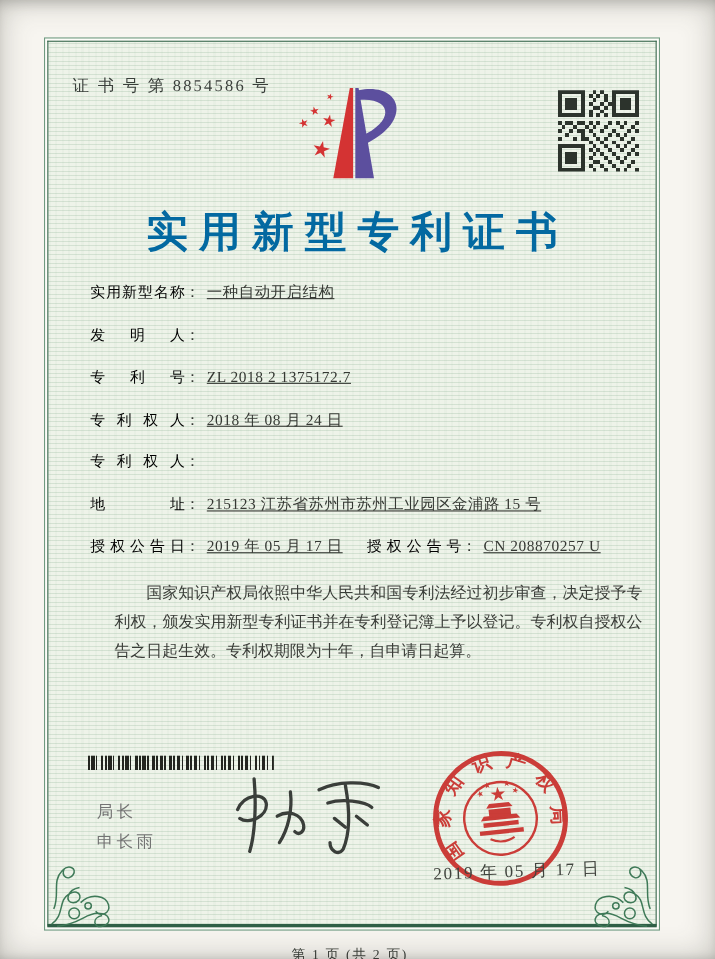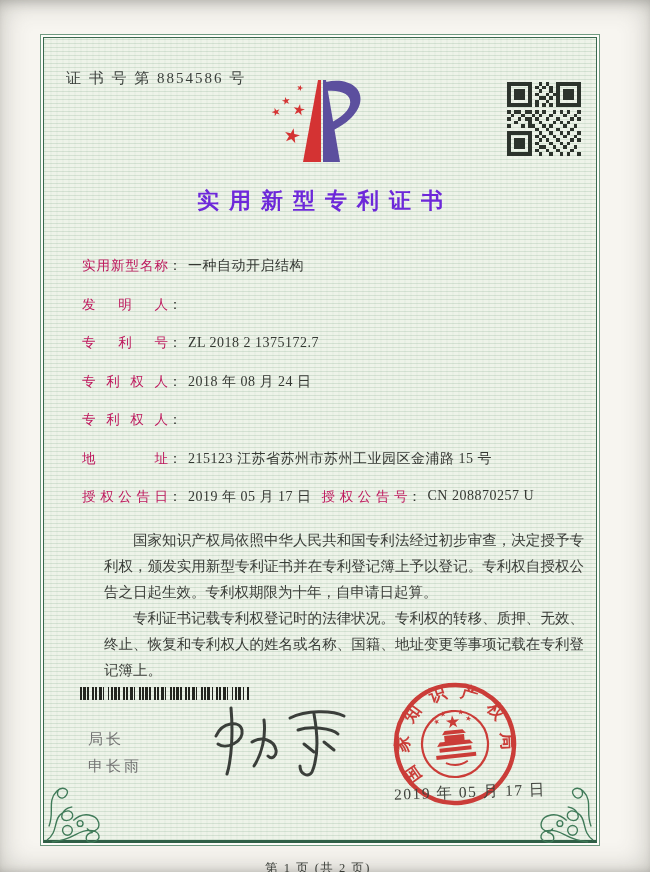--- a/index.html
+++ b/index.html
@@ -17,27 +17,27 @@
   .frame-inner{
     position:absolute;inset:2px;border:1px solid #38684e;border-bottom:3px solid #2f5f46;
     background-color:#eef3e9;
     background-image:
       repeating-linear-gradient(0deg, rgba(118,163,128,.22) 0 1px, rgba(255,255,255,0) 1px 4px),
       repeating-linear-gradient(90deg, rgba(140,180,150,.06) 0 2px, rgba(255,255,255,0) 2px 6px);
   }
   .cert-no{position:absolute;left:66px;top:69px;font-size:15px;letter-spacing:2px;color:#3a3f3b;}
   .logo{position:absolute;left:266px;top:74px;width:120px;height:96px;}
   .qr{position:absolute;left:507px;top:82px;width:74px;height:74px;}
-  .title{position:absolute;left:0;right:10px;top:186px;text-align:center;font-size:22px;font-weight:700;letter-spacing:10px;text-indent:10px;color:#6d28d9;}
+  .title{position:absolute;left:0;right:10px;top:186px;text-align:center;font-size:38px;font-weight:700;letter-spacing:10px;text-indent:10px;color:#0369a1;}
   .fields{position:absolute;left:82px;top:257px;right:56px;}
   .field-row{display:flex;align-items:baseline;height:19px;margin-bottom:19.5px;font-size:14px;color:#353833;white-space:nowrap;}
-  .field-label{display:inline-block;width:86px;font-size:13.5px;text-align:justify;text-align-last:justify;color:#be185d;}
+  .field-label{display:inline-block;width:86px;font-size:13.5px;text-align:justify;text-align-last:justify;color:#000000;}
   .field-colon{margin-right:6px;}
-  .field-value{letter-spacing:.5px;}
-  .pair2{margin-left:10px;display:flex;align-items:flex-start;}
+  .field-value{letter-spacing:.5px;text-decoration:underline;}
+  .pair2{margin-left:22px;display:flex;align-items:flex-end;}
   .paragraphs{position:absolute;left:80px;right:66px;top:527px;font-size:14.5px;line-height:26px;color:#3a3d38;text-align:justify;margin-left:24px;}
   .paragraphs p{margin:0;text-indent:2em;}
   .barcode{
     position:absolute;left:80px;top:687px;width:169px;height:13px;
     background:repeating-linear-gradient(90deg,#23251f 0 1.5px,transparent 1.5px 3px,#23251f 3px 6px,transparent 6px 7.5px,#23251f 7.5px 8.5px,transparent 8.5px 12px,#23251f 12px 14px,transparent 14px 15.5px);
   }
   .director{position:absolute;left:88px;top:726px;font-size:15px;letter-spacing:3px;line-height:27px;color:#737373;}
   .signature{position:absolute;left:186px;top:696px;width:172px;height:92px;}
   .seal{position:absolute;left:388px;top:677px;width:134px;height:134px;transform:rotate(-6deg);opacity:.93;}
   .seal-date{position:absolute;left:394px;top:782px;font-size:15.5px;letter-spacing:1.5px;color:#41443e;transform:rotate(-2deg);}
@@ -143,21 +143,20 @@
       <span class="pair2">
         <span class="field-label">授权公告号</span>
           <span class="field-colon">：</span>
           <span class="field-value">CN 208870257 U</span>
       </span>
     </div>
   </div>
 
   <div class="paragraphs">
     <p>国家知识产权局依照中华人民共和国专利法经过初步审查，决定授予专利权，颁发实用新型专利证书并在专利登记簿上予以登记。专利权自授权公告之日起生效。专利权期限为十年，自申请日起算。</p>
-    <p>专利证书记载专利权登记时的法律状况。专利权的转移、质押、无效、终止、恢复和专利权人的姓名或名称、国籍、地址变更等事项记载在专利登记簿上。</p>
   </div>
 
   <div class="barcode"></div>
 
   <div class="director">
     <div>局长</div>
     <div>申长雨</div>
   </div>
 
   <svg class="signature" viewBox="0 0 172 92">

